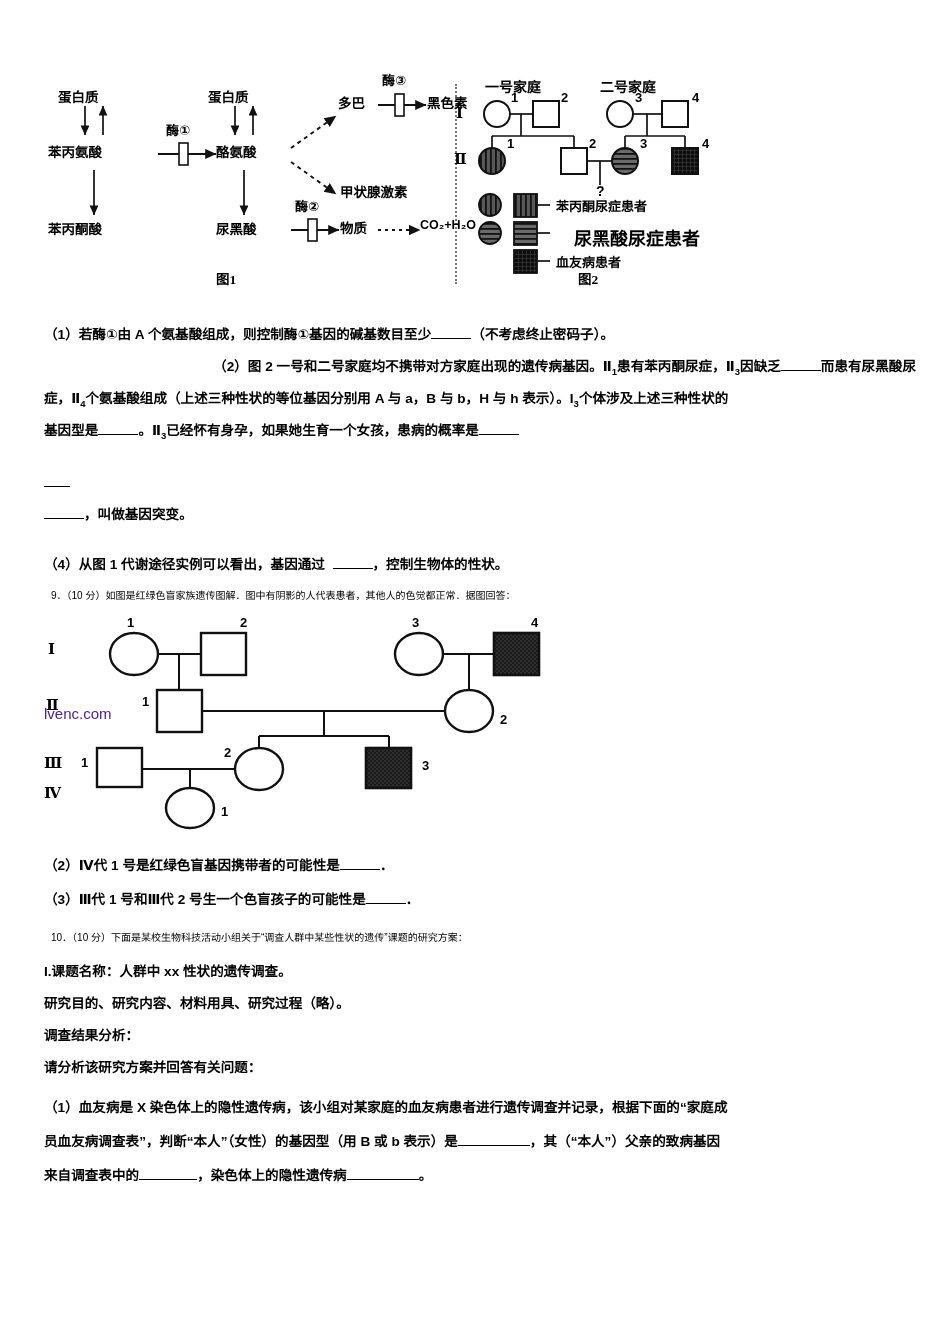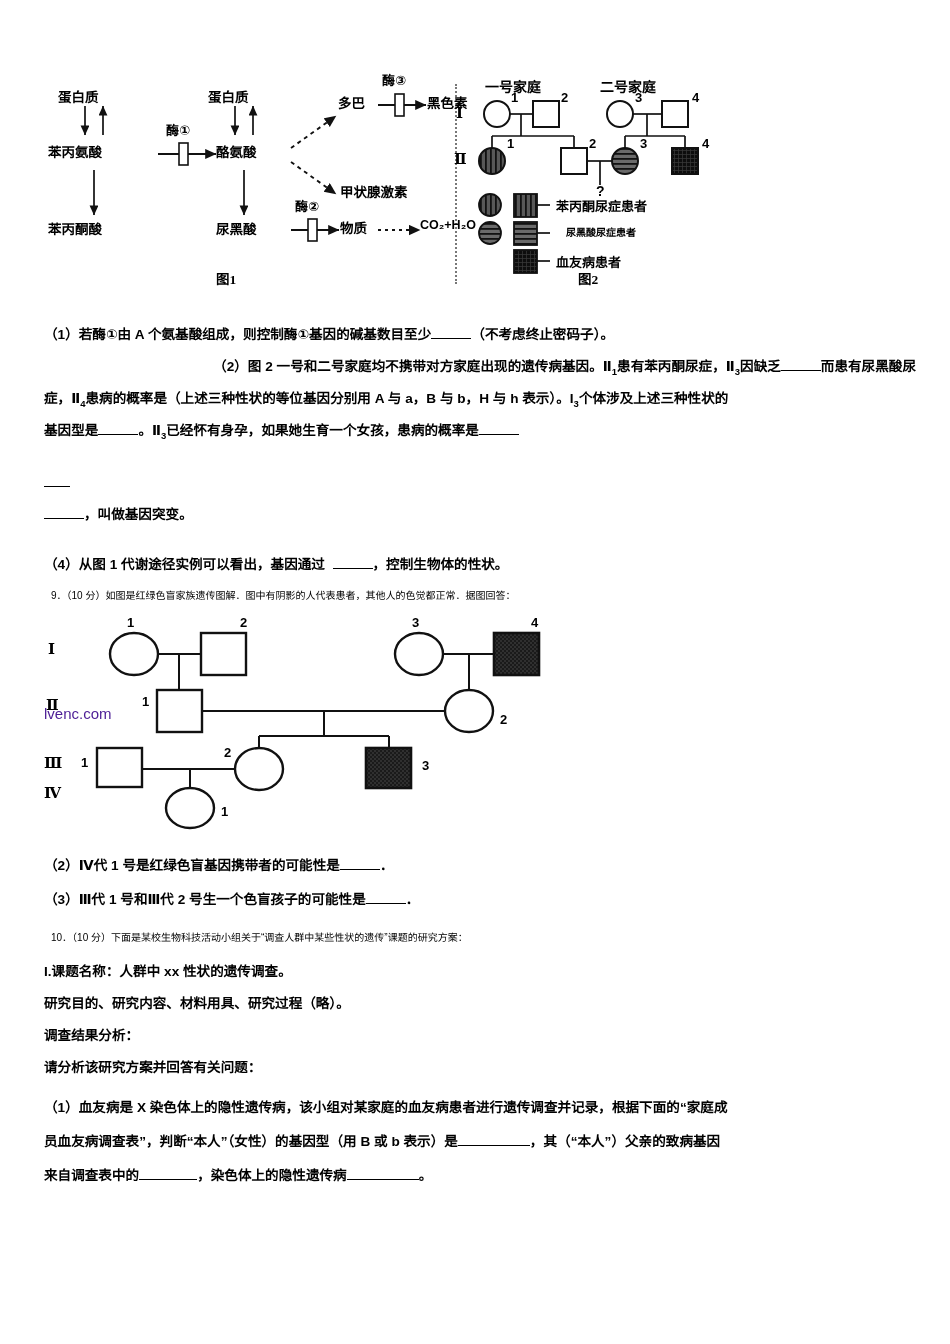--- a/index.html
+++ b/index.html
@@ -185,37 +185,37 @@
       <div class="idnum" style="left:222px;top:12px;">4</div>
 
       <div class="idnum" style="left:37px;top:58px;">1</div>
       <div class="idnum" style="left:119px;top:58px;">2</div>
       <div class="idnum" style="left:170px;top:58px;">3</div>
       <div class="idnum" style="left:232px;top:58px;">4</div>
 
       <div class="idnum" style="left:126px;top:105px;font-size:14px;">?</div>
 
       <div class="node" style="left:86px;top:118px;font-size:13px;">苯丙酮尿症患者</div>
-      <div class="node" style="left:96px;top:146px;font-size:10px;">尿黑酸尿症患者</div>
+      <div class="node" style="left:104px;top:146px;font-size:18px;">尿黑酸尿症患者</div>
       <div class="node" style="left:86px;top:174px;font-size:13px;">血友病患者</div>
 
       <div class="figcap" style="left:108px;top:190px;">图2</div>
     </div>
   </div>
 
   <div class="qtext" style="top:320px;">
     <span>（1）若酶①由 A 个氨基酸组成，则控制酶①基因的碱基数目至少</span><span class="ul u-md"></span><span>（不考虑终止密码子）。</span>
   </div>
 
   <div class="qtext" style="top:352px;text-align:right;">
     <span>（2）图 2 一号和二号家庭均不携带对方家庭出现的遗传病基因。</span><span>Ⅱ</span><span class="sub">1</span><span>患有苯丙酮尿症，</span><span>Ⅱ</span><span class="sub">3</span><span>因缺乏</span><span class="ul u-md"></span><span>而患有尿黑酸尿</span>
   </div>
 
   <div class="qtext" style="top:384px;">
-    <span>症，</span><span>Ⅱ</span><span class="sub">4</span><span>患病的概率是（上述三种性状的等位基因分别用 A 与 a，B 与 b，H 与 h 表示）。I</span><span class="sub">3</span><span>个体涉及上述三种性状的</span>
+    <span>症，</span><span>Ⅱ</span><span class="sub">4</span><span>个氨基酸组成（上述三种性状的等位基因分别用 A 与 a，B 与 b，H 与 h 表示）。I</span><span class="sub">3</span><span>个体涉及上述三种性状的</span>
   </div>
 
   <div class="qtext" style="top:416px;">
     <span>基因型是</span><span class="ul u-md"></span><span>。Ⅱ</span><span class="sub">3</span><span>已经怀有身孕，如果她生育一个女孩，患病的概率是</span><span class="ul u-md"></span>
   </div>
 
   <div class="qtext" style="top:468px;">
     <span class="ul u-sm"></span>
   </div>
 

